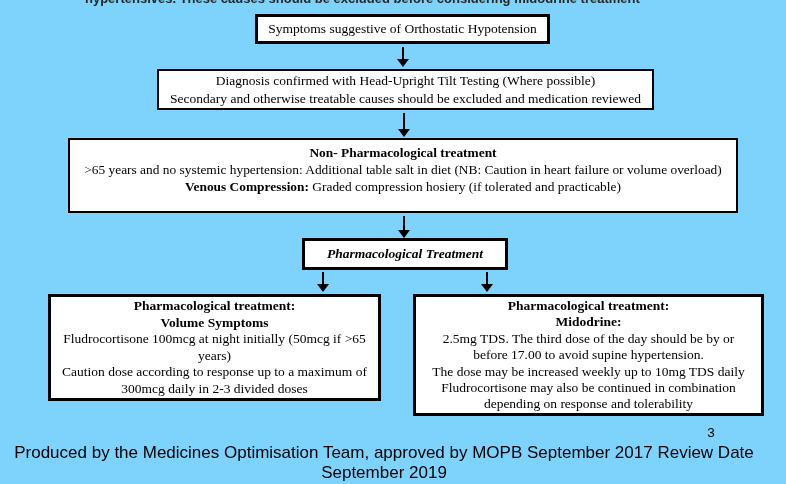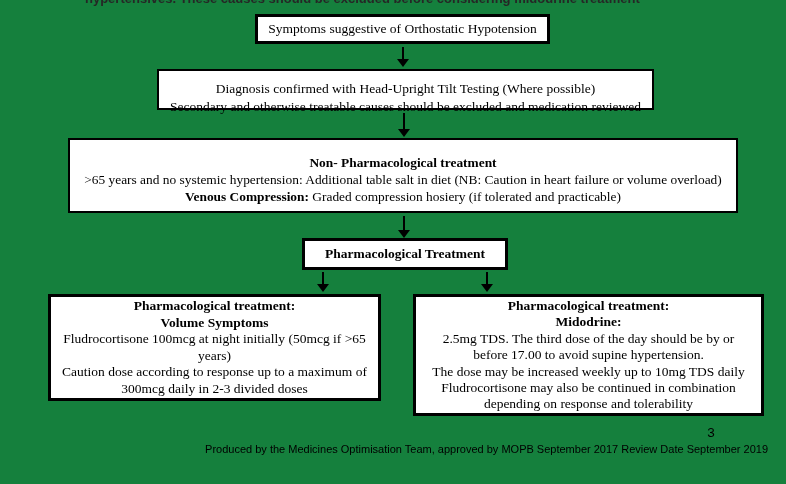--- a/index.html
+++ b/index.html
@@ -1,20 +1,20 @@
 <!DOCTYPE html>
 <html><head>
 <meta charset="utf-8">
 <style>
   html, body { margin: 0; padding: 0; background: #fff; }
   .page {
     position: relative;
     width: 786px;
     height: 484px;
-    background: #15803d;
+    background: #7dd3fc;
     overflow: hidden;
     font-family: "Liberation Serif", serif;
     color: #000000;
   }
   .clipped-top {
     position: absolute;
     top: -9px;
     left: 85px;
     white-space: nowrap;
     font-family: "Liberation Sans", sans-serif;
@@ -23,23 +23,23 @@
     color: #262626;
   }
   .box {
     position: absolute;
     box-sizing: border-box;
     border: 2px solid #000;
     background: #fff;
     text-align: center;
   }
   .b1 { left: 255px; top: 14px;  width: 295px; height: 30px; border-width: 3px; font-size: 13.5px; line-height: 23px; }
-  .b2 { left: 157px; top: 69px;  width: 497px; height: 41px; font-size: 13.5px; line-height: 17.5px; padding-top: 9px; }
-  .b3 { left: 68px;  top: 138px; width: 670px; height: 75px; font-size: 13.4px; line-height: 17.2px; padding-top: 14px; }
-  .b4 { left: 302px; top: 238px; width: 206px; height: 32px; border-width: 3px; font-weight: bold; font-size: 13.5px; line-height: 25px; }
+  .b2 { left: 157px; top: 69px;  width: 497px; height: 41px; font-size: 13.5px; line-height: 17.5px; padding-top: 1px; }
+  .b3 { left: 68px;  top: 138px; width: 670px; height: 75px; font-size: 13.4px; line-height: 17.2px; padding-top: 4px; }
+  .b4 { left: 302px; top: 238px; width: 206px; height: 32px; border-width: 3px; font-weight: bold; font-size: 13.5px; line-height: 25px; font-style: italic; }
   .b5 { left: 48px;  top: 294px; width: 333px; height: 107px; border-width: 3px; font-size: 13.5px; line-height: 16.6px; padding-top: 1px; }
   .b6 { left: 413px; top: 294px; width: 351px; height: 122px; border-width: 3px; font-size: 13.5px; line-height: 16.4px; padding-top: 1px; }
   .bold { font-weight: bold; }
   .arrow {
     position: absolute;
     width: 12px;
     display: flex;
     flex-direction: column;
     align-items: center;
   }
@@ -62,23 +62,23 @@
     width: 22px;
     text-align: center;
     font-family: "Liberation Sans", sans-serif;
     font-size: 13.5px;
   }
   .footer {
     position: absolute;
     top: 443px;
     left: 0;
     width: 768px;
-    text-align: right;
+    text-align: center;
     font-family: "Liberation Sans", sans-serif;
-    font-size: 11px;
+    font-size: 17px;
   }
 </style>
 </head>
 <body>
 
 <div class="page">
 
   <div class="clipped-top">hypertensives. These causes should be excluded before considering midodrine treatment</div>
 
   <div class="box b1">

